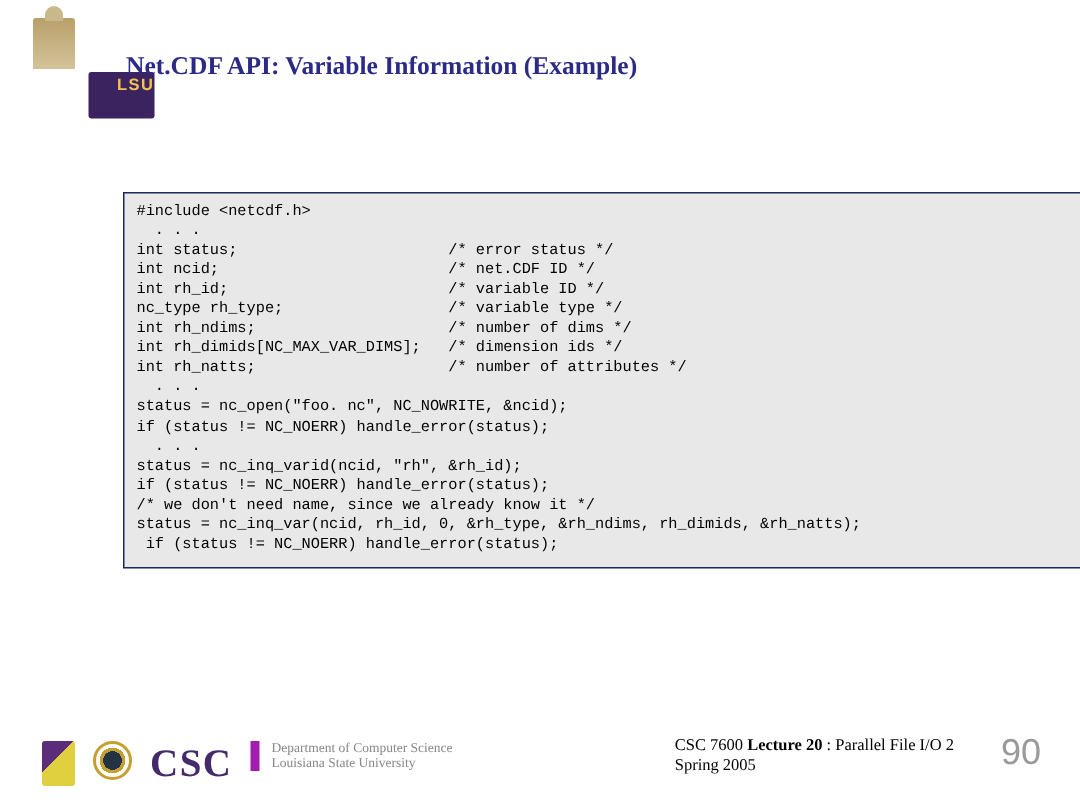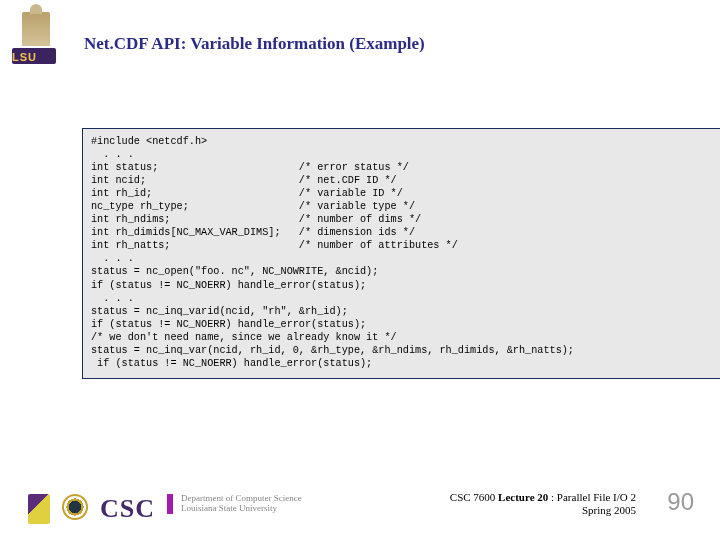--- a/index.html
+++ b/index.html
@@ -29,30 +29,31 @@
   .lsu-tower::before {
     content: "";
     position: absolute;
     top: -8px; left: 8px;
     width: 12px; height: 10px;
     background: #c9b88c;
     border-radius: 6px 6px 0 0;
   }
   .lsu-label {
     width: 44px;
-    height: 16px;
+    height: 31px;
     margin-top: 2px;
     background: #3a235f;
     color: #f6c14e;
     font-size: 11px;
     font-weight: bold;
-    text-align: left;
+    text-align: right;
     line-height: 18px;
     border-radius: 2px;
     letter-spacing: 1px;
+    margin-left: 47px;
   }
   .slide-title {
     position: absolute;
     top: 34px;
     left: 84px;
     right: 24px;
     color: #2b2a87;
     font-size: 17px;
     font-weight: bold;
     font-family: "Times New Roman", Times, serif;
@@ -110,21 +111,20 @@
     font-size: 9px;
     color: #888;
     line-height: 1.1;
     border-left: 6px solid #a21caf;
     padding-left: 8px;
   }
   .footer-text {
     position: absolute;
     right: 84px;
     bottom: 12px;
-    text-align: right;
     font-size: 11px;
     color: #000;
     font-family: "Times New Roman", Arial, sans-serif;
     line-height: 1.25;
   }
   .footer-text .lec { font-weight: bold; }
   .page-num {
     position: absolute;
     right: 26px;
     bottom: 14px;

